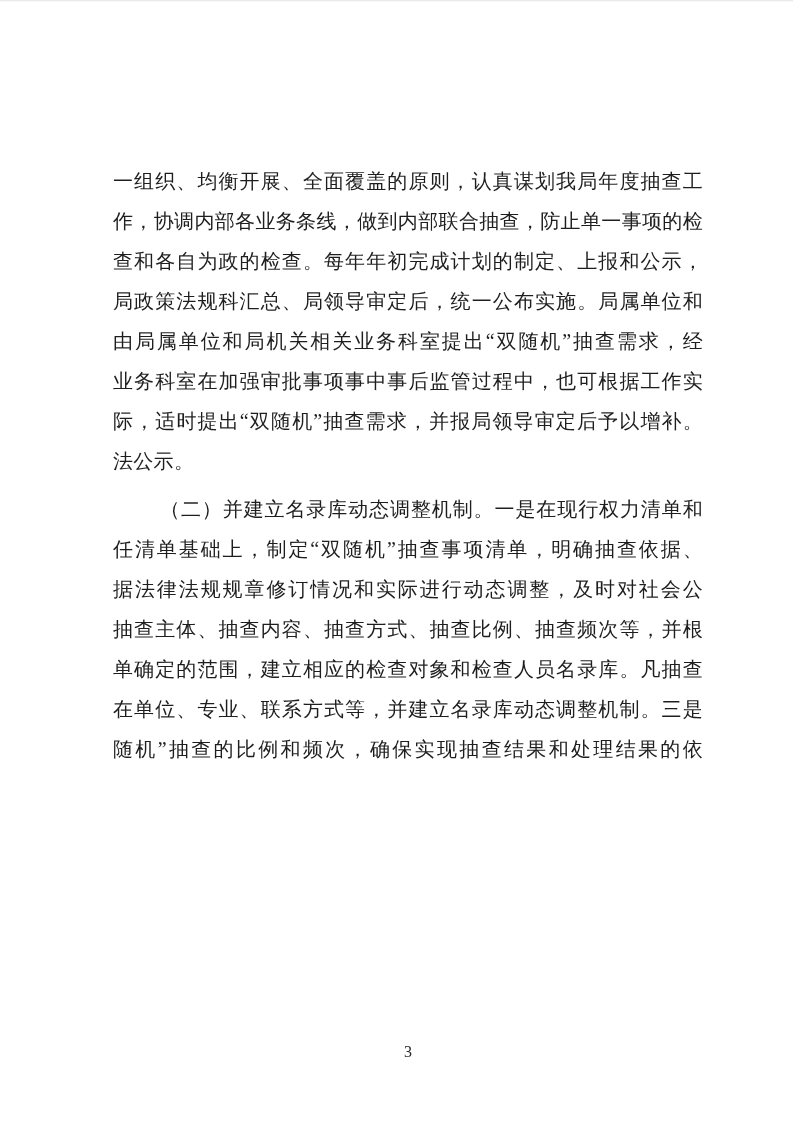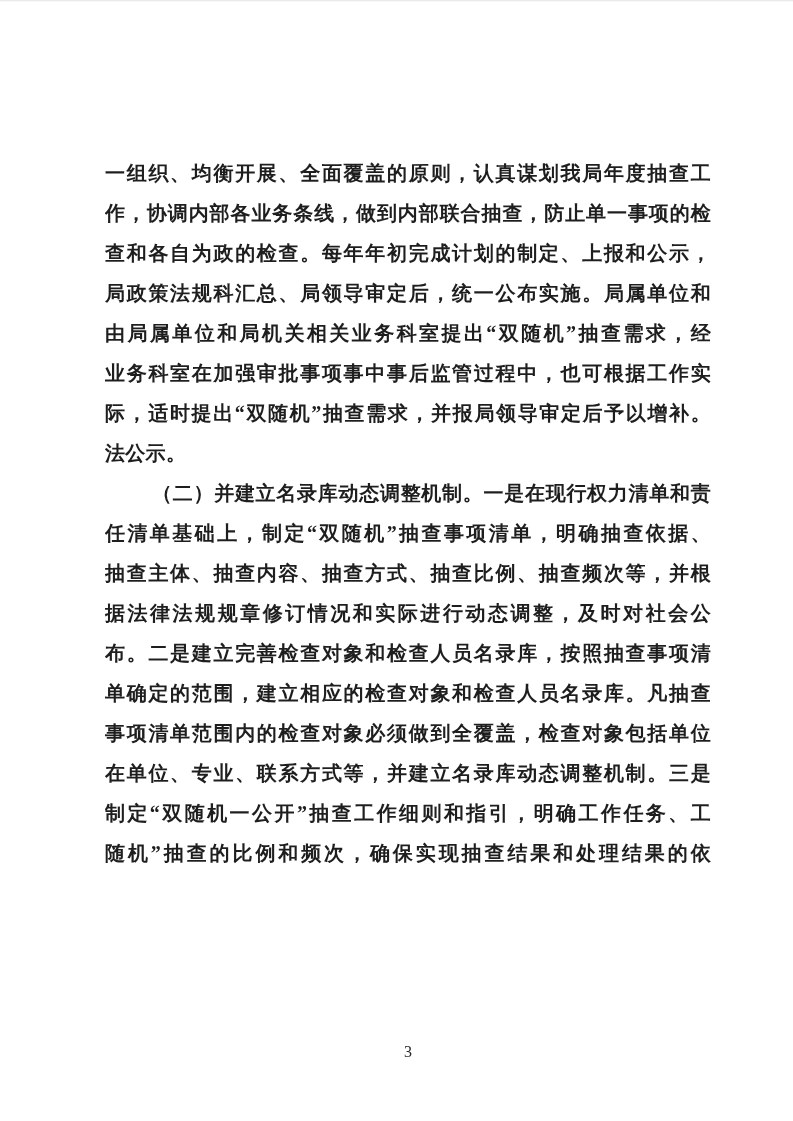--- a/index.html
+++ b/index.html
@@ -29,23 +29,22 @@
     position: absolute;
     left: 105px;
     top: 153px;
     width: 606px;
     font-size: 20px;
     line-height: 40px;
     color: #1e1e1e;
     letter-spacing: 0.3px;
   }
   .para {
-    margin: 0;
+    margin: 8px;
     padding: 0;
-    font-weight: bold;
   }
   .text-line {
     height: 40px;
     overflow: hidden;
     text-align: justify;
     
     text-align-last: justify;
     white-space: normal;
   }
   .text-line.last-short {
@@ -79,24 +78,21 @@
         <div class="text-line">查和各自为政的检查。每年年初完成计划的制定、上报和公示，</div>
         <div class="text-line">局政策法规科汇总、局领导审定后，统一公布实施。局属单位和</div>
         <div class="text-line">由局属单位和局机关相关业务科室提出“双随机”抽查需求，经</div>
         <div class="text-line">业务科室在加强审批事项事中事后监管过程中，也可根据工作实</div>
         <div class="text-line">际，适时提出“双随机”抽查需求，并报局领导审定后予以增补。</div>
         <div class="text-line last-short">法公示。</div>
       </div>
       <div class="para">
         <div class="text-line first-indent">（二）并建立名录库动态调整机制。一是在现行权力清单和责</div>
         <div class="text-line">任清单基础上，制定“双随机”抽查事项清单，明确抽查依据、</div>
+        <div class="text-line">据法律法规规章修订情况和实际进行动态调整，及时对社会公</div>
         <div class="text-line">抽查主体、抽查内容、抽查方式、抽查比例、抽查频次等，并根</div>
-        <div class="text-line">据法律法规规章修订情况和实际进行动态调整，及时对社会公</div>
-        <div class="text-line">布。二是建立完善检查对象和检查人员名录库，按照抽查事项清</div>
         <div class="text-line">单确定的范围，建立相应的检查对象和检查人员名录库。凡抽查</div>
-        <div class="text-line">事项清单范围内的检查对象必须做到全覆盖，检查对象包括单位</div>
         <div class="text-line">在单位、专业、联系方式等，并建立名录库动态调整机制。三是</div>
-        <div class="text-line">制定“双随机一公开”抽查工作细则和指引，明确工作任务、工</div>
         <div class="text-line">随机”抽查的比例和频次，确保实现抽查结果和处理结果的依</div>
       </div>
     </div>
   <div class="page-number">3</div>
 </div>
 
 </body></html>

